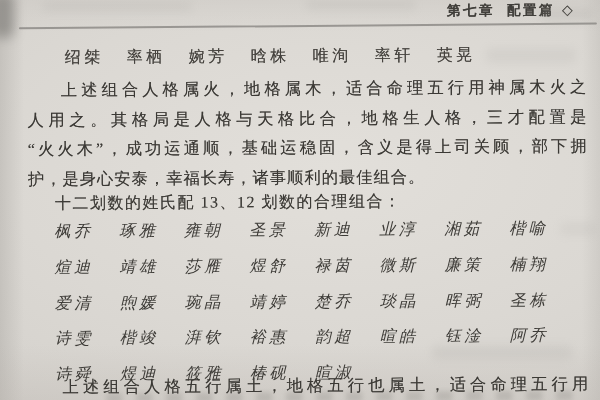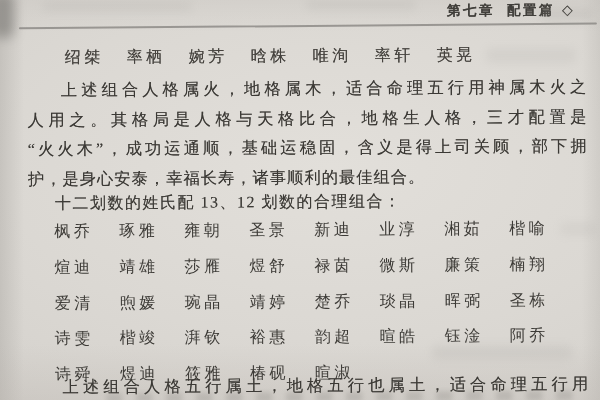--- a/index.html
+++ b/index.html
@@ -38,21 +38,21 @@
   .p2{top:371px;line-height:29px;}
   .pline{min-height:29.5px;}
   .pline.fill{text-align:justify;text-align-last:justify;}
   .pline.indent{text-indent:2.05em;}
   .subheading{
     position:absolute;top:190px;left:55px;font-size:16px;letter-spacing:1.5px;
     line-height:24px;color:#3d3b37;white-space:nowrap;text-shadow:0 0 .6px rgba(60,58,54,.6);
   }
   .rows{position:absolute;top:215px;left:54px;right:10px;}
   .row{height:31.8px;white-space:nowrap;line-height:22px;padding-top:4px;}
-  .rows .name-pair{width:65px;}
+  .rows .name-pair{width:65px;font-style:italic;}
   .smudge{position:absolute;background:#9a9894;border-radius:5px;filter:blur(4px);pointer-events:none;}
   .ghost-line{
     position:absolute;top:392px;left:105px;width:478px;height:10px;opacity:.28;filter:blur(2.5px);
     background:repeating-linear-gradient(90deg, rgba(120,117,112,.8) 0 16px, rgba(120,117,112,0) 16px 30px);
     pointer-events:none;
   }
   .corner-shadow{
     position:absolute;top:-8px;left:-8px;width:22px;height:46px;background:#6e6c68;
     filter:blur(6px);opacity:.55;pointer-events:none;border-radius:8px;
   }

